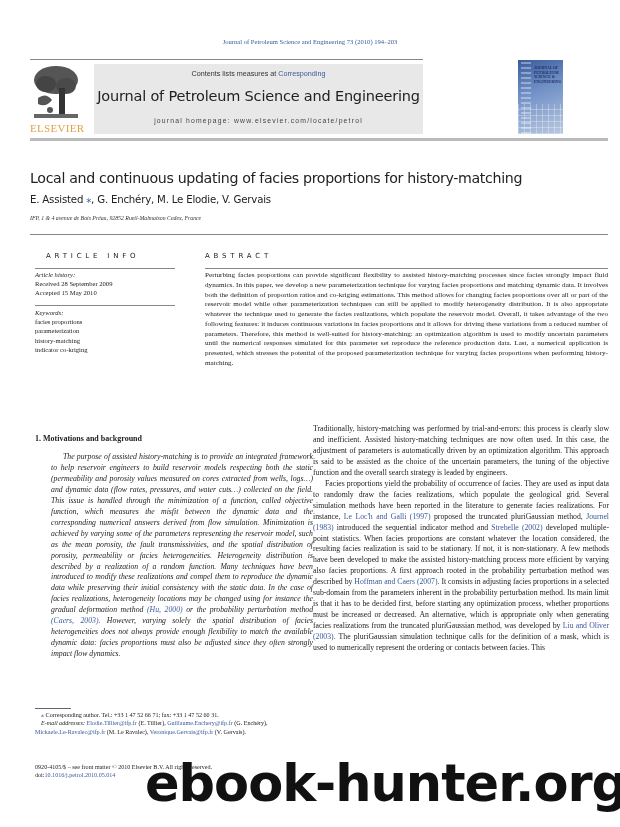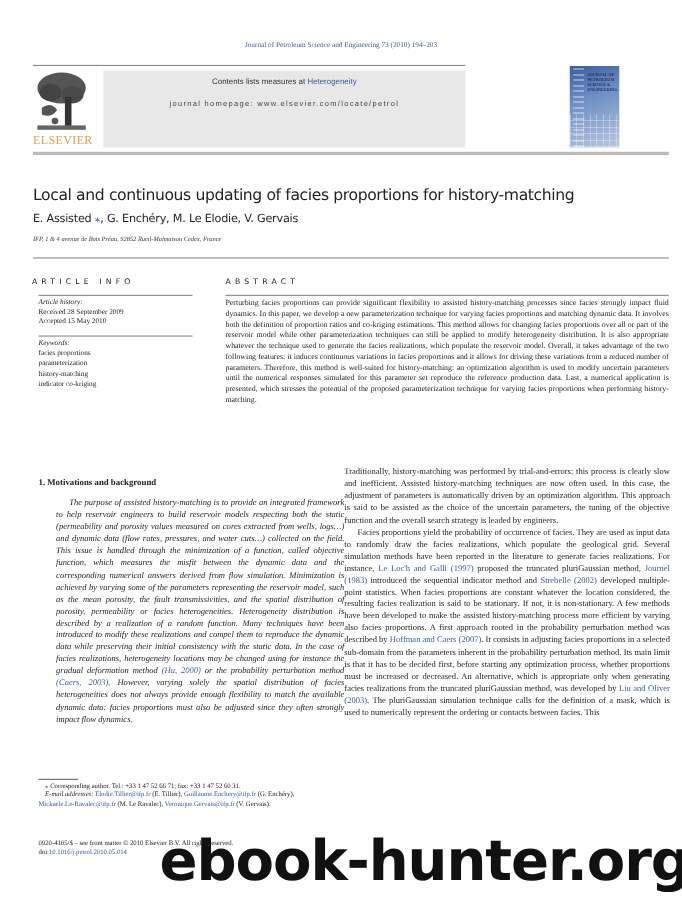--- a/index.html
+++ b/index.html
@@ -27,21 +27,21 @@
 
   .title-rule { position: absolute; top: 138px; left: 30px; width: 578px; height: 3px; background: #bbb; }
 
   .article-title { position: absolute; top: 170px; left: 30px; font-family: "DejaVu Sans", sans-serif; font-size: 14.2px; color: #222; letter-spacing: -0.35px; }
   .authors { position: absolute; top: 194px; left: 30px; font-family: "DejaVu Sans", sans-serif; font-size: 10.2px; color: #222; letter-spacing: -0.2px; }
   .authors .star { color: #3a5a9a; }
   .affiliation { position: absolute; top: 215px; left: 30px; font-size: 5.8px; font-style: italic; color: #333; }
   .affil-rule { position: absolute; top: 234px; left: 30px; width: 578px; height: 1px; background: #888; }
 
   .sec-label { position: absolute; font-family: "DejaVu Sans", sans-serif; font-size: 7px; letter-spacing: 3.8px; color: #222; }
-  .info-label { top: 252px; left: 29px; }
+  .info-label { top: 252px; left: 46px; }
   .abstract-label { top: 252px; left: 205px; }
 
   .info-rule { position: absolute; left: 35px; width: 140px; height: 1px; background: #888; }
   .info-block { position: absolute; left: 35px; width: 145px; font-size: 6.6px; color: #222; line-height: 9.2px; }
   .info-block .it { font-style: italic; }
 
   .abstract-rule { position: absolute; top: 268px; left: 205px; width: 403px; height: 1px; background: #888; }
   .abstract-text { position: absolute; top: 271px; left: 205px; width: 403px; font-size: 7.15px; line-height: 9.75px; color: #222; text-align: justify; }
   .abstract-copy { text-align: right; }
 
@@ -77,22 +77,23 @@
     <rect x="27" y="24" width="6" height="28" fill="#333"></rect>
     <path d="M6 34 q8 -6 14 2 q-6 8 -14 4z" fill="#555"></path>
     <rect x="2" y="50" width="44" height="4" fill="#666"></rect>
     <circle cx="18" cy="46" r="3" fill="#555"></circle>
   </svg>
   <div class="elsevier-word">ELSEVIER</div>
 </div>
 
 <div class="masthead">
   <div class="contents-line">
-    <span>Contents lists measures at </span><span class="link">Heterogeneity</span>
+    <span>Contents lists measures at </span><span class="link">Corresponding</span>
   </div>
+  <div class="journal-name">Journal of Petroleum Science and Engineering</div>
   <div class="homepage-line">journal homepage: www.elsevier.com/locate/petrol</div>
 </div>
 
 <div class="cover">
   <div class="cover-rig"></div>
   <div class="cover-grid"></div>
   <div class="cover-title">JOURNAL OF PETROLEUM SCIENCE &amp; ENGINEERING</div>
 </div>
 
 <div class="title-rule"></div>

